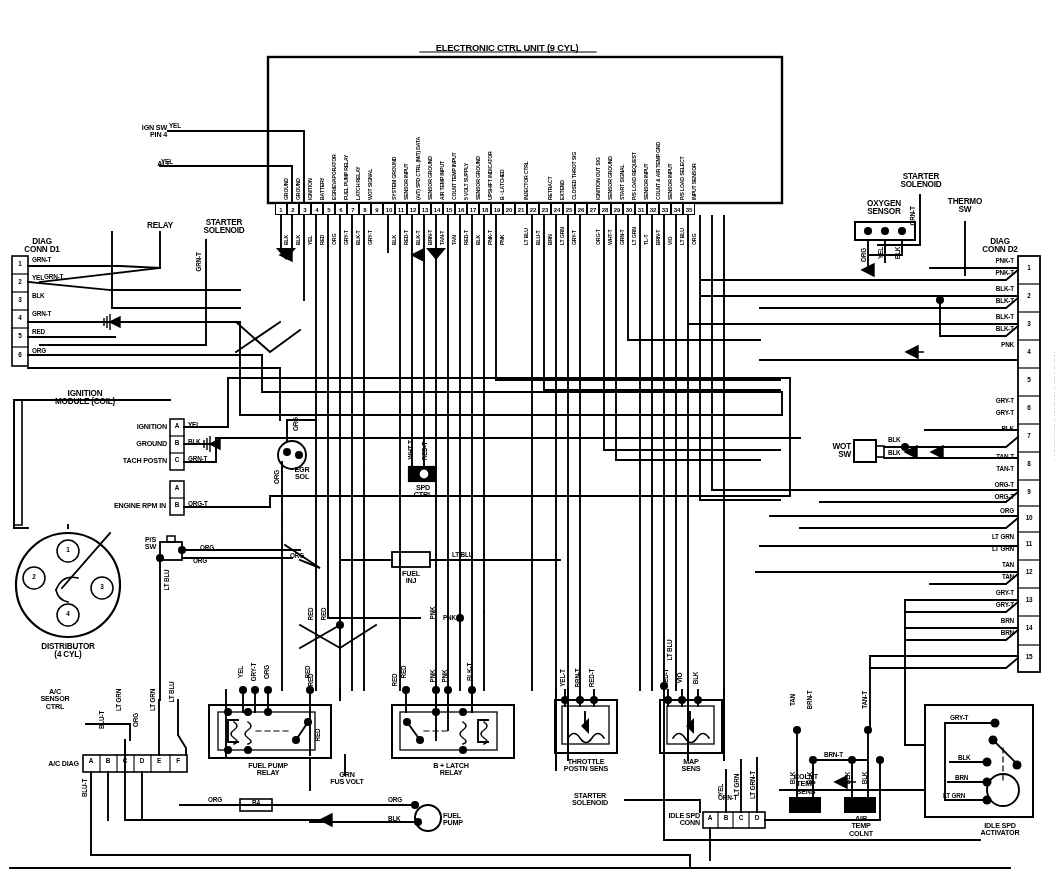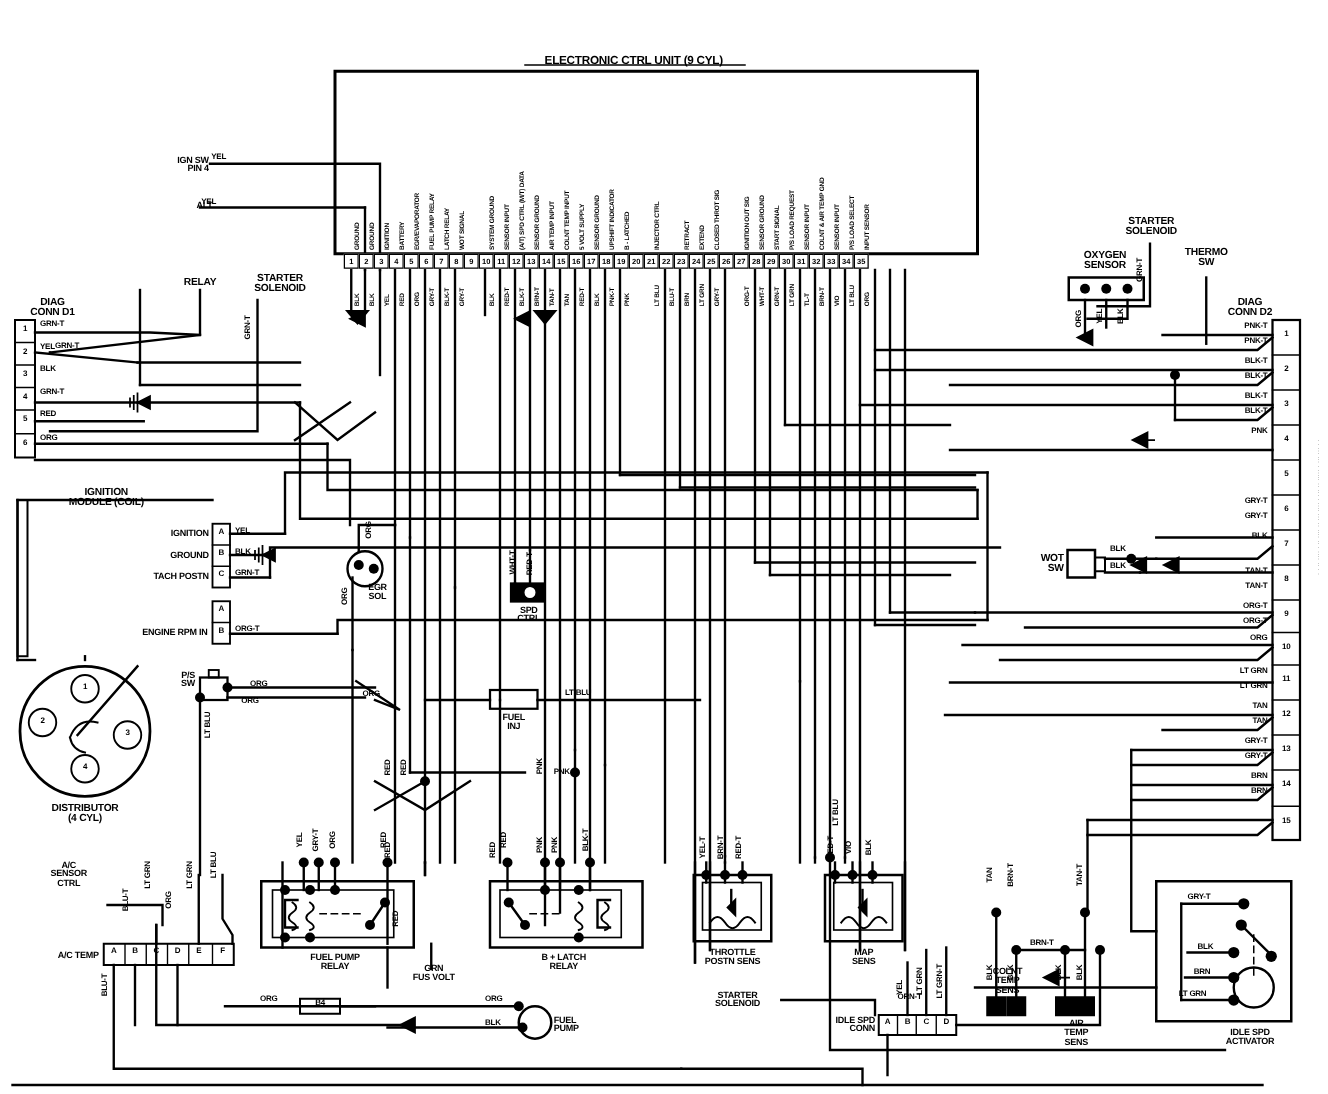--- a/index.html
+++ b/index.html
@@ -598,21 +598,21 @@
   <div class="lbl t8 c" style="left:68px;top:643px;">DISTRIBUTOR
 (4 CYL)</div>
   <div class="lbl t6 c" style="left:68px;top:547px;">1</div>
   <div class="lbl t6 c" style="left:34px;top:574px;">2</div>
   <div class="lbl t6 c" style="left:102px;top:584px;">3</div>
   <div class="lbl t6 c" style="left:68px;top:611px;">4</div>
 
   <div class="lbl t7 c" style="left:55px;top:688px;">A/C
 SENSOR
 CTRL</div>
-  <div class="lbl t7 r" style="left:79px;top:760px;">A/C TEMP</div>
+  <div class="lbl t7 r" style="left:79px;top:760px;">A/C DIAG</div>
   <div id="ac-terms">
       <div class="lbl t6 c" style="left: 91px; top: 758px;">A</div>
       <div class="lbl t6 c" style="left: 108px; top: 758px;">B</div>
       <div class="lbl t6 c" style="left: 125px; top: 758px;">C</div>
       <div class="lbl t6 c" style="left: 142px; top: 758px;">D</div>
       <div class="lbl t6 c" style="left: 159px; top: 758px;">E</div>
       <div class="lbl t6 c" style="left: 178px; top: 758px;">F</div>
     </div>
   <div id="ac-wires">
       <div class="lbl t6 vtc" style="left: 85px; top: 788px;">BLU-T</div>
@@ -701,21 +701,21 @@
 TEMP
 SENS</div>
   <div class="lbl t6 vtc" style="left:793px;top:700px;">TAN</div>
   <div class="lbl t6 vtc" style="left:810px;top:700px;">BRN-T</div>
   <div class="lbl t6 vtc" style="left:793px;top:778px;">BLK</div>
   <div class="lbl t6 vtc" style="left:810px;top:778px;">BLK</div>
   <div class="lbl t6" style="left:824px;top:752px;">BRN-T</div>
 
   <div class="lbl t7 c" style="left:861px;top:815px;">AIR
 TEMP
-SENS</div>
+COLNT</div>
   <div class="lbl t6 vtc" style="left:865px;top:700px;">TAN-T</div>
   <div class="lbl t6 vtc" style="left:848px;top:778px;">BLK</div>
   <div class="lbl t6 vtc" style="left:865px;top:778px;">BLK</div>
 
   <div class="lbl t7 c" style="left:1000px;top:822px;">IDLE SPD
 ACTIVATOR</div>
   <div class="lbl t6" style="left:950px;top:715px;">GRY-T</div>
   <div class="lbl t6" style="left:958px;top:755px;">BLK</div>
   <div class="lbl t6" style="left:955px;top:775px;">BRN</div>
   <div class="lbl t6" style="left:943px;top:793px;">LT GRN</div>

